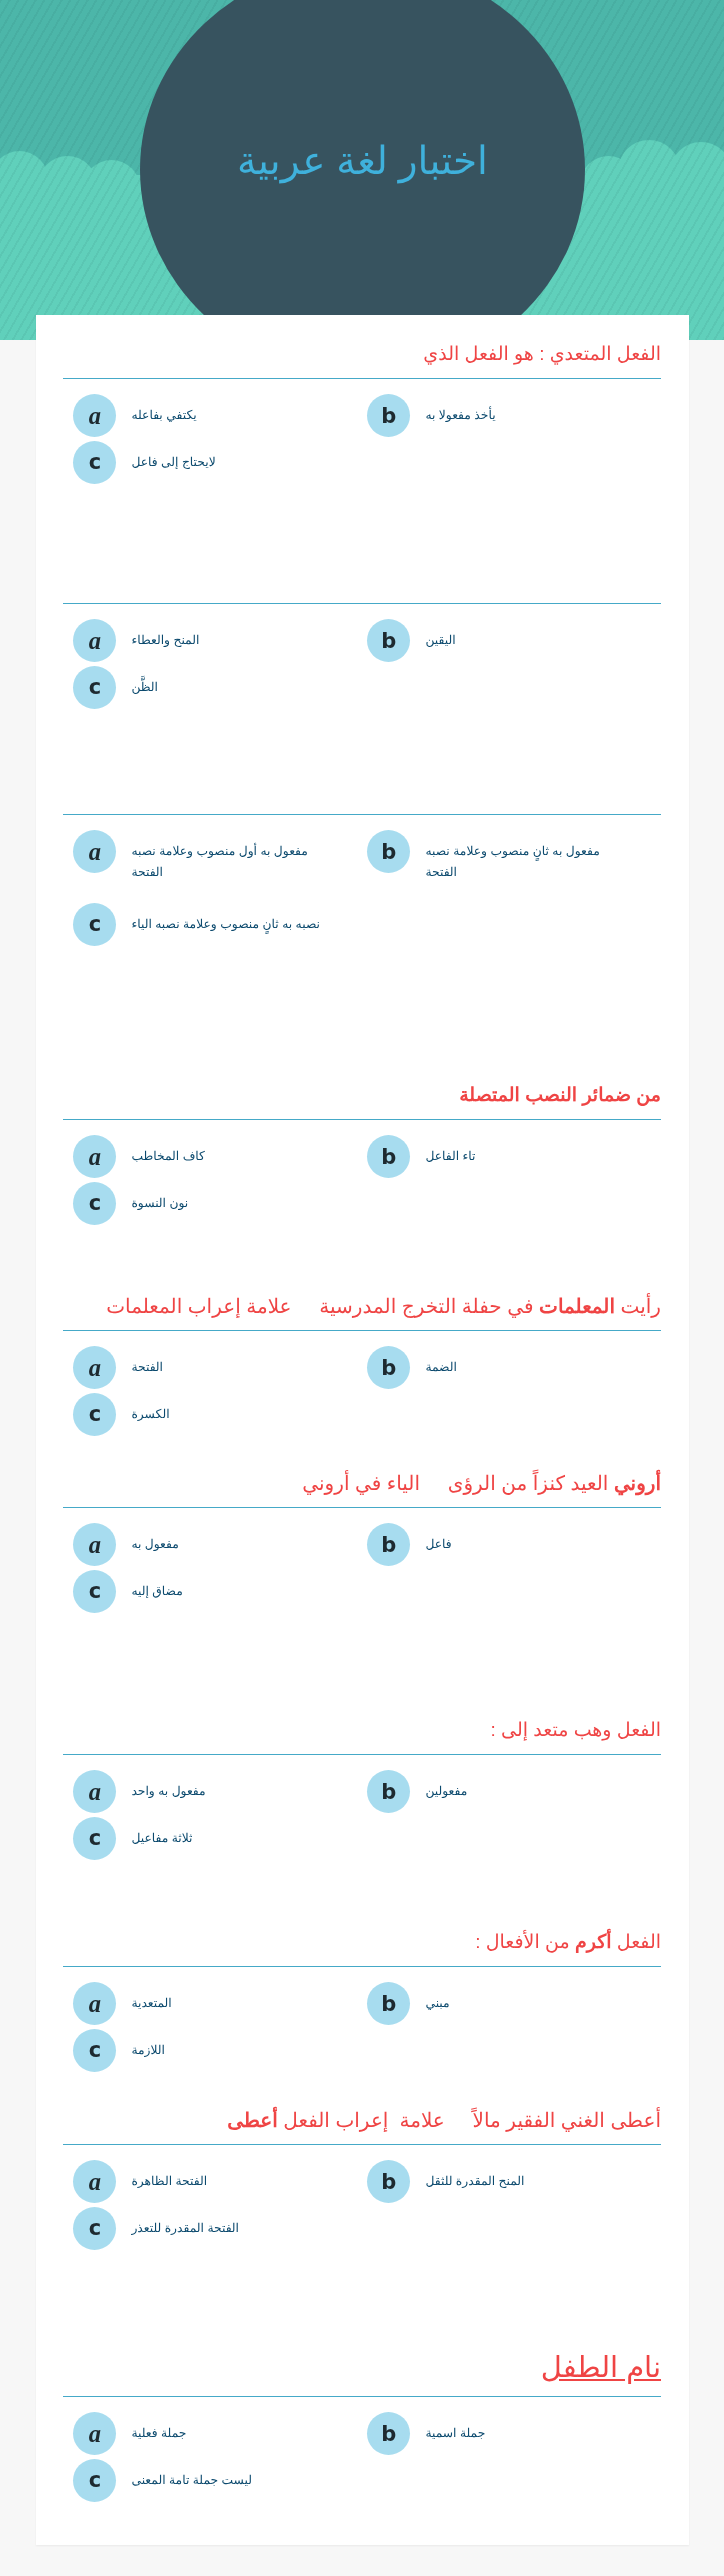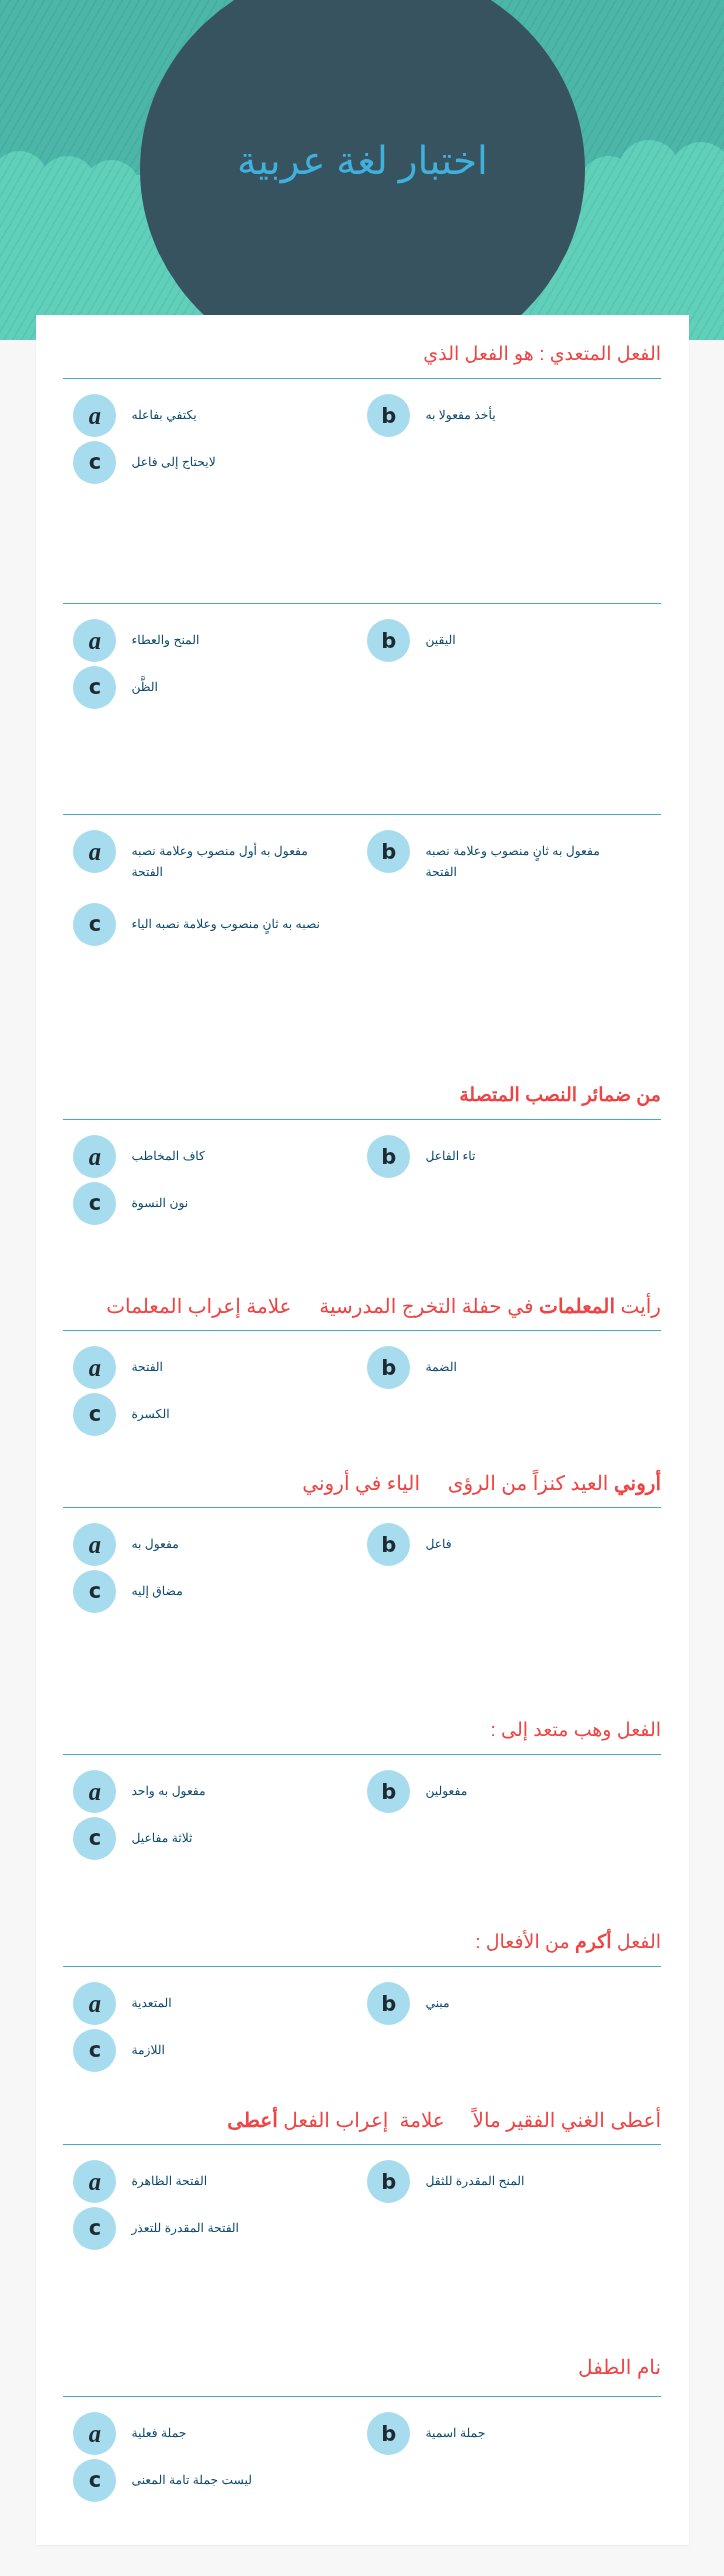--- a/index.html
+++ b/index.html
@@ -13,21 +13,21 @@
     .oval { position:absolute; left:140px; top:-38px; width:445px; height:415px; border-radius:50%; background:#37535f; }
     .site-title { position:absolute; left:140px; width:445px; top:125px; text-align:center; direction:rtl;
       font-size:39px; line-height:72px; color:#3fb1dc; }
     .card { position:absolute; left:36px; top:315px; width:653px; height:2230px; background:#fff;
       box-shadow:0 0.9px 1.9px rgba(0,0,0,0.06); }
     .q { position:absolute; left:27px; width:598px; border-top:1.4px solid #45a9c8; }
     .q-title { position:absolute; right:0; bottom:100%; margin-bottom:11.3px; direction:rtl; white-space:pre;
       color:#ef4444; font-size:19px; line-height:28px; }
     .q-title .bold { font-weight:bold; }
     .q-title.lg { font-size:26.4px; line-height:38px; margin-bottom:14px; }
-    .q-title.md { font-size:20px; line-height:34px; margin-bottom:13.2px; }
+    .q-title.md { font-size:29px; line-height:34px; margin-bottom:13.2px;text-decoration:underline; }
     .q-title.m21 { font-size:20px; }
     .opts { margin-top:15px; display:grid; grid-template-columns:294px 294px; row-gap:3.8px; direction:ltr; }
     .opt { display:flex; align-items:flex-start; min-height:43px; cursor:pointer; }
     .tall .opt { min-height:69px; }
     .badge { flex:0 0 43px; width:43px; height:43px; margin-left:10.4px; border-radius:50%; background:#a7dcef;
       display:flex; align-items:center; justify-content:center; color:#1e2a30; font-size:21px; font-weight:bold;
       font-family:"DejaVu Sans", sans-serif; }
     .badge.a { font-family:"Liberation Serif", serif; font-style:italic; font-size:24.5px; }
     .opt-text { margin-left:15px; width:203px; padding-top:11.3px; direction:rtl; text-align:left;
       font-size:12.3px; line-height:21px; color:#0c4a6e; }

